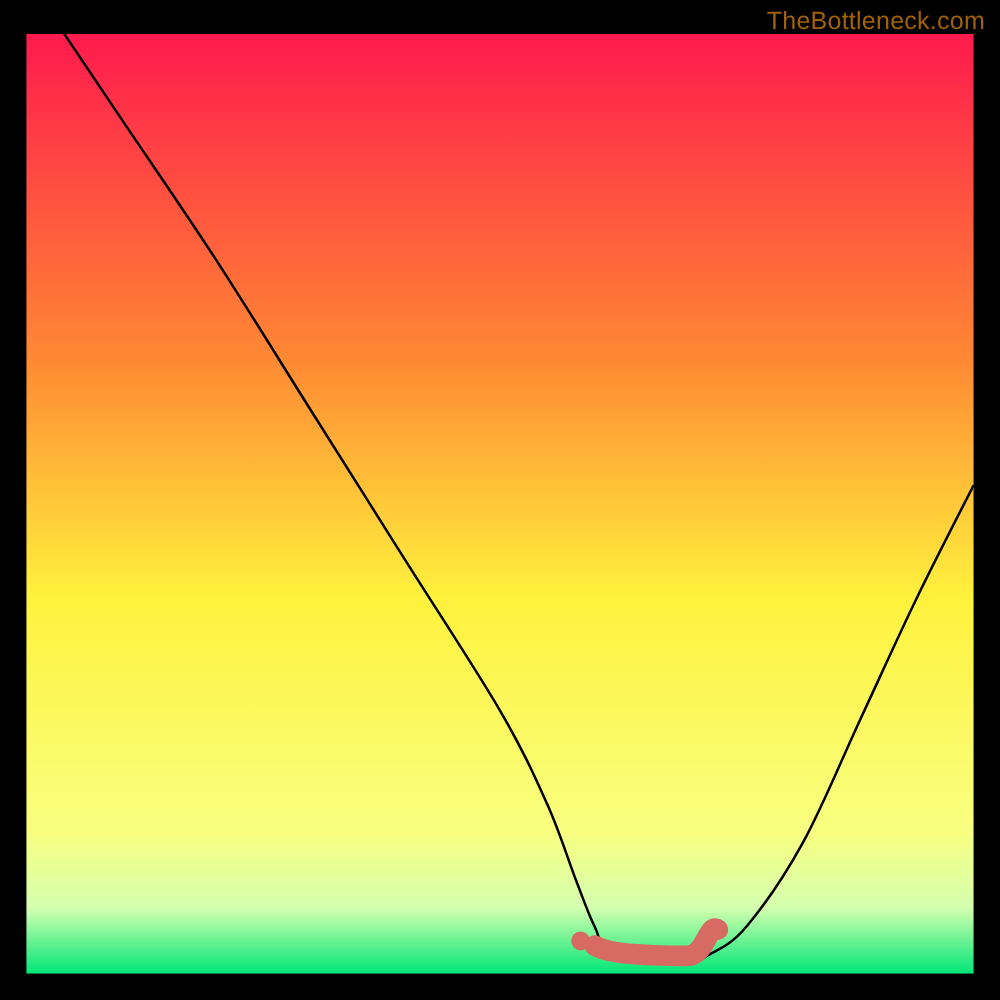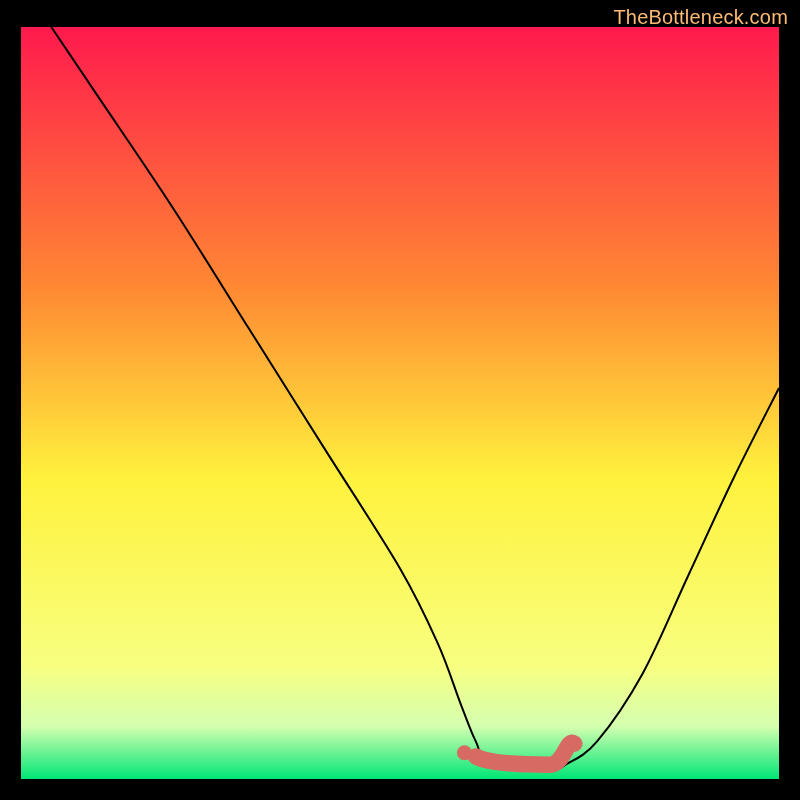--- a/index.html
+++ b/index.html
@@ -12,21 +12,21 @@
     position: relative;
     width: 800px;
     height: 800px;
     background: #000000;
   }
   .watermark {
     position: absolute;
     top: 6px;
     right: 12px;
     font-size: 20px;
-    color: #fdba74;
+    color: #a16207;
     font-weight: normal;
     letter-spacing: 0.2px;
     z-index: 10;
   }
   .plot-area {
     position: absolute;
     left: 21px;
     top: 27px;
     width: 758px;
     height: 752px;

